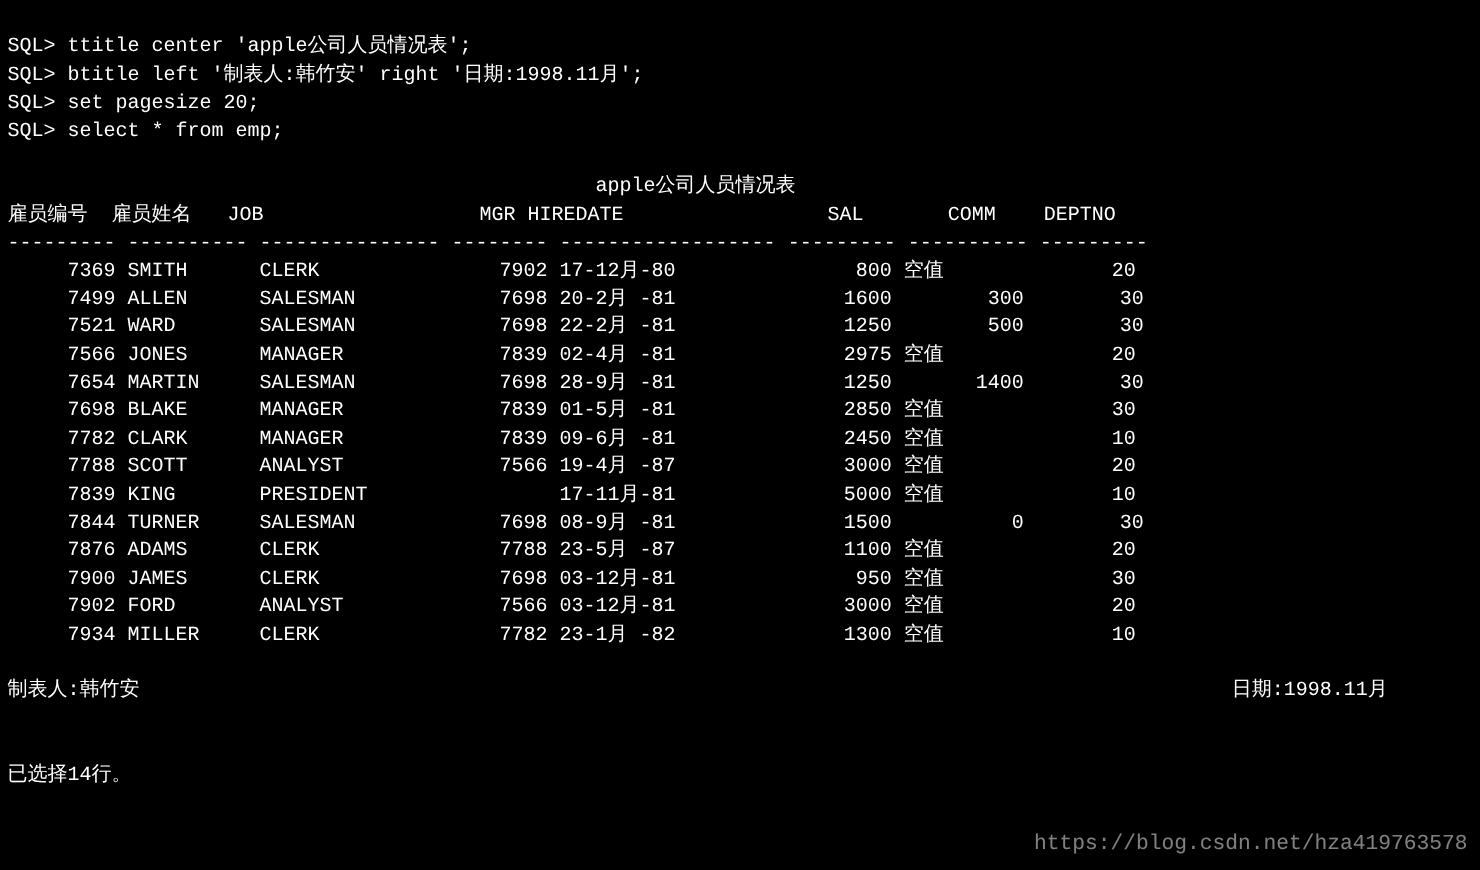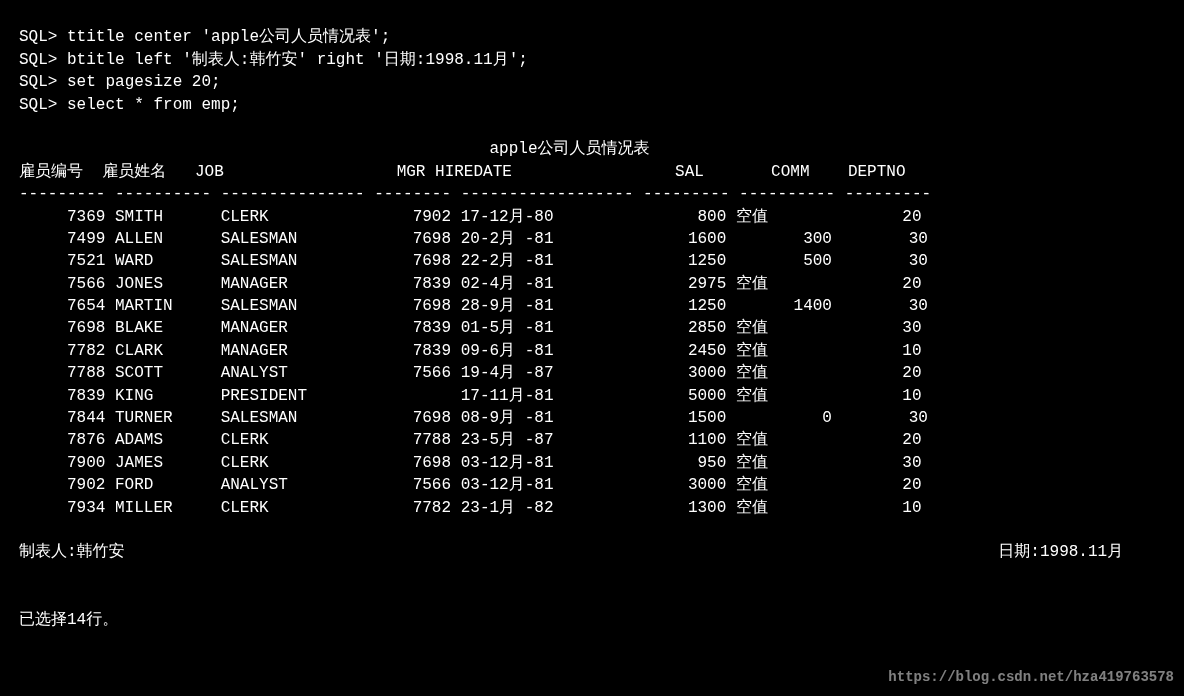--- a/index.html
+++ b/index.html
@@ -10,29 +10,28 @@
     font-family: "Consolas", "Courier New", monospace;
     font-size: 16px;
     line-height: 1.4;
     width: 1184px;
     height: 696px;
     overflow: hidden;
     position: relative;
   }
   .terminal {
     white-space: pre;
-    padding: 4px 19px;
+    padding: 4px 6px;
   }
   .watermark {
     position: absolute;
     right: 10px;
     bottom: 8px;
-    font-size: 14px;
+    font-size: 17px;
     color: rgba(255,255,255,0.5);
-    font-weight: bold;
   }
 </style>
 </head>
 <body>
 
 <div class="terminal">
 <span><span>SQL&gt;</span> <span>ttitle center 'apple公司人员情况表';</span></span>
 <span><span>SQL&gt;</span> <span>btitle left '制表人:韩竹安' right '日期:1998.11月';</span></span>
 <span><span>SQL&gt;</span> <span>set pagesize 20;</span></span>
 <span><span>SQL&gt;</span> <span>select * from emp;</span></span>

